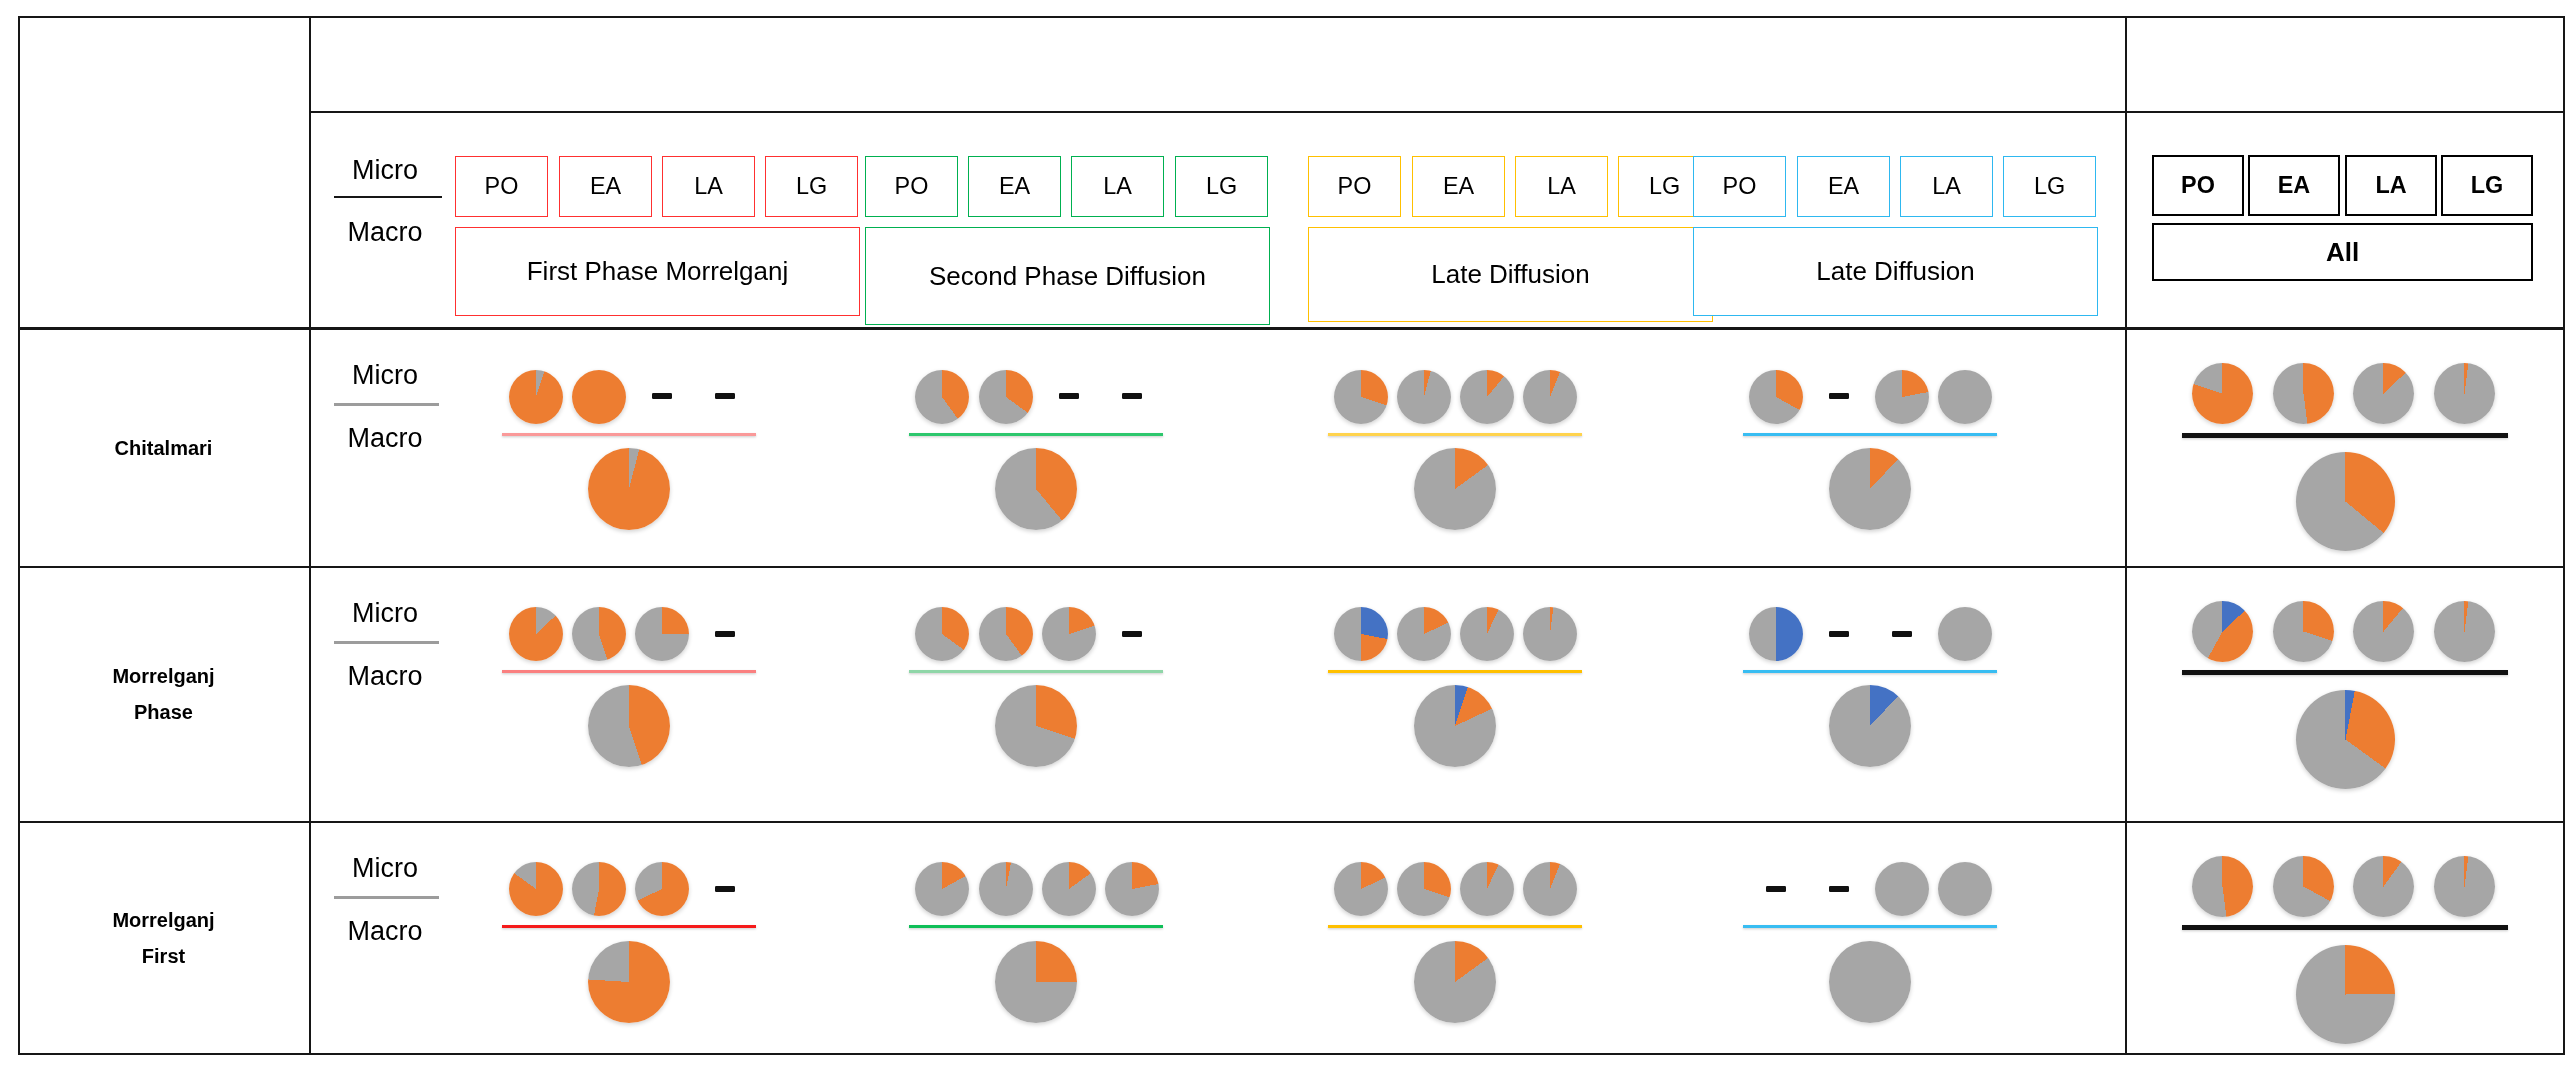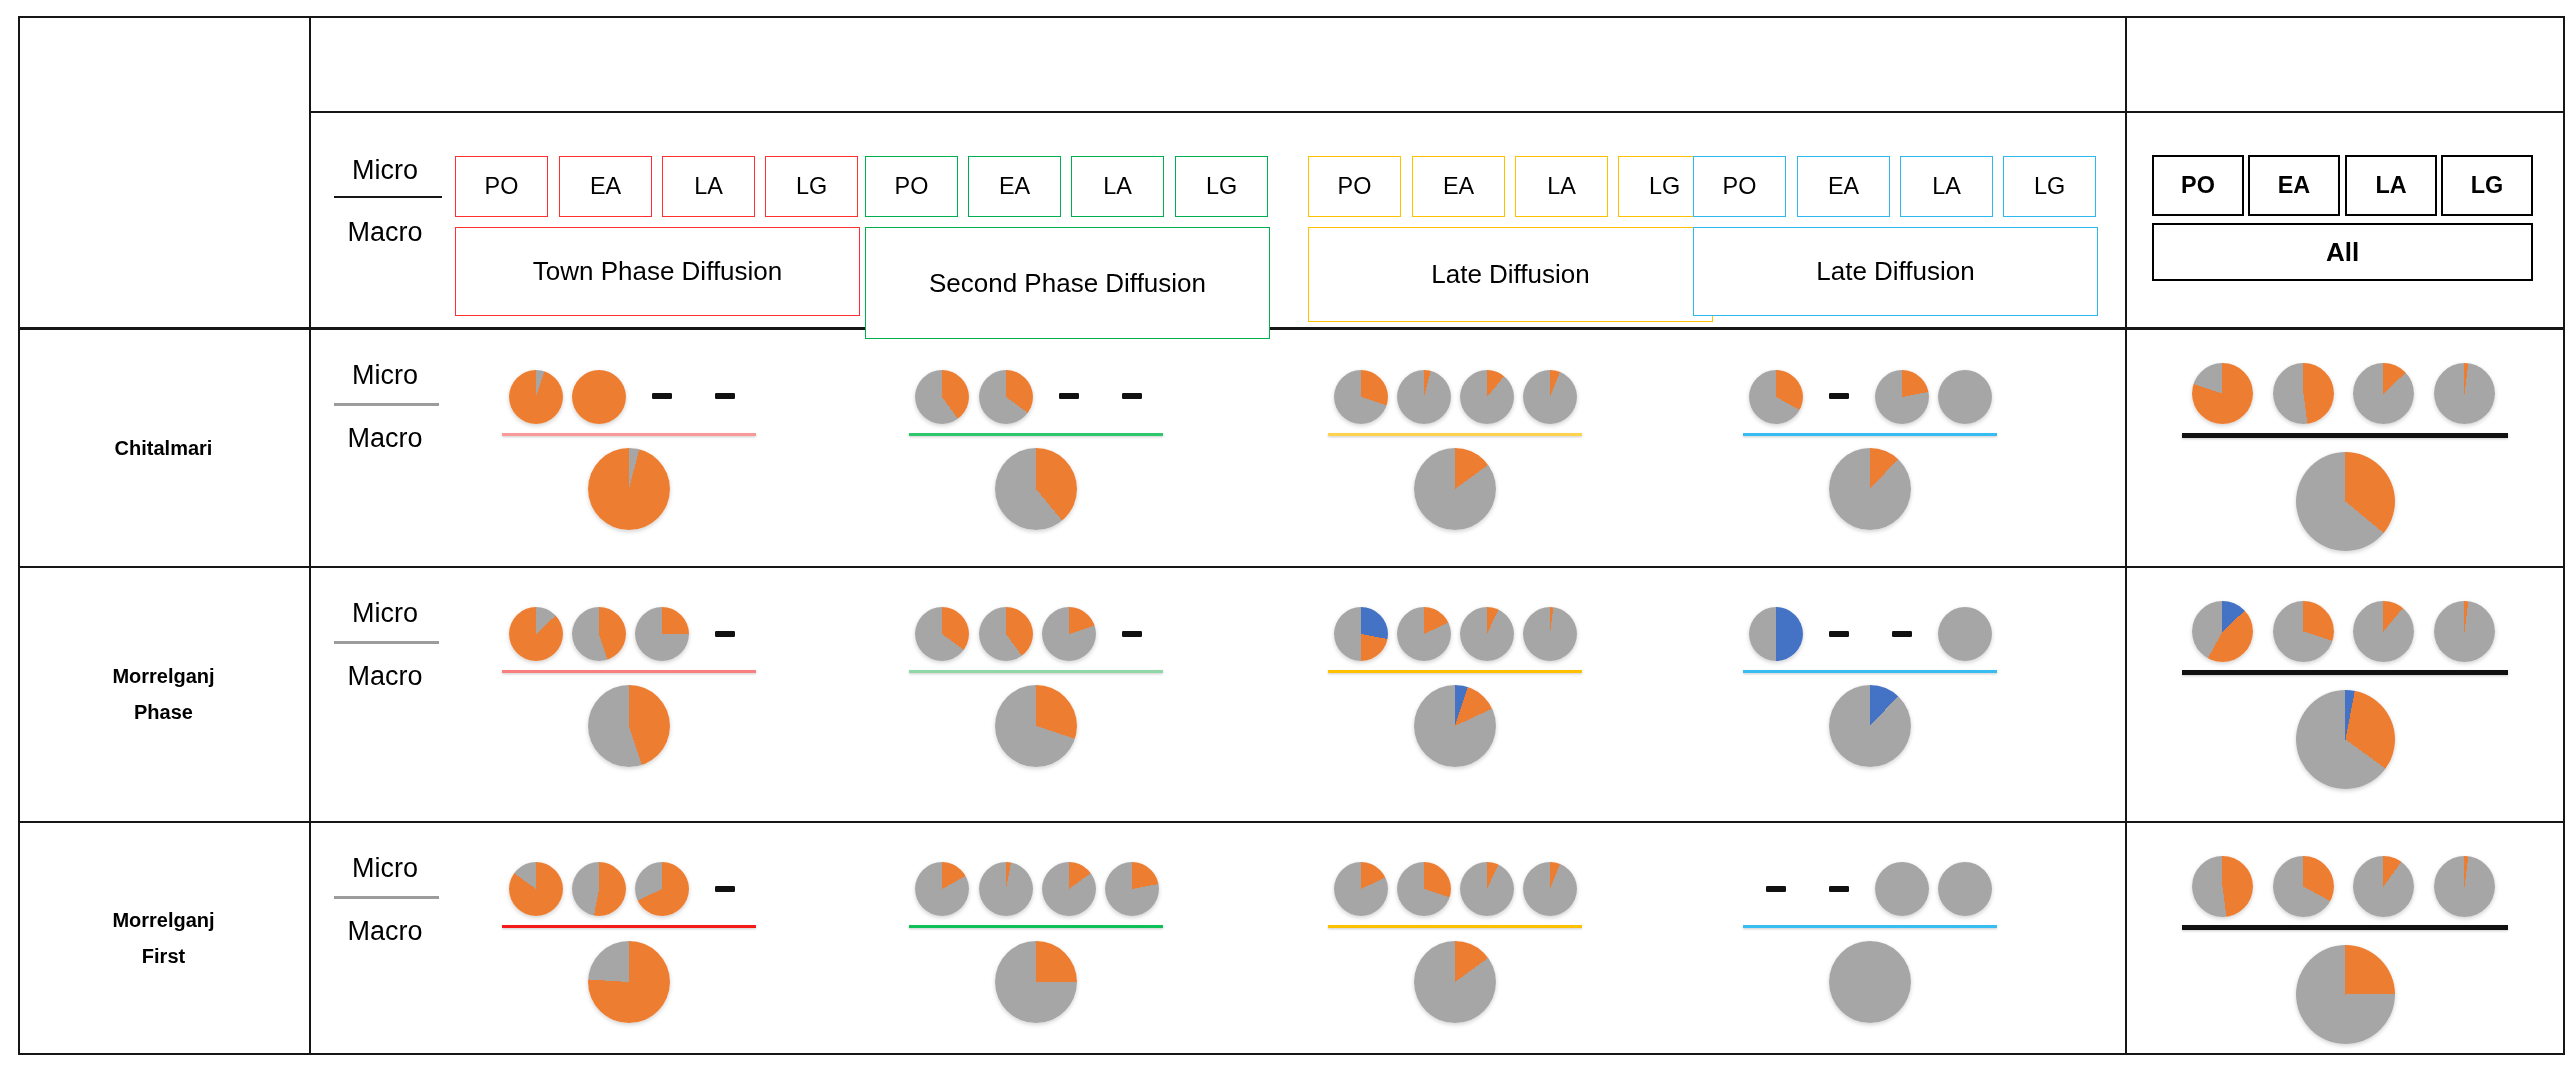--- a/index.html
+++ b/index.html
@@ -36,26 +36,26 @@
 
   <div class="abs ctext mm" style="left:318px;top:153px;width:134px;height:35px;">Micro</div>
   <div class="abs line" style="left:334px;top:196px;width:108px;height:2.3px;"></div>
   <div class="abs ctext mm" style="left:318px;top:215px;width:134px;height:35px;">Macro</div>
 
   <div id="gen">
       <div class="abs codebox" style="left: 455px; top: 156px; width: 93px; height: 61px; border: 1.8px solid rgb(255, 48, 48);">PO</div>
       <div class="abs codebox" style="left: 559px; top: 156px; width: 93px; height: 61px; border: 1.8px solid rgb(255, 48, 48);">EA</div>
       <div class="abs codebox" style="left: 662px; top: 156px; width: 93px; height: 61px; border: 1.8px solid rgb(255, 48, 48);">LA</div>
       <div class="abs codebox" style="left: 765px; top: 156px; width: 93px; height: 61px; border: 1.8px solid rgb(255, 48, 48);">LG</div>
-      <div class="abs stagebox" style="left: 455px; top: 227px; width: 405px; height: 89px; border: 1.8px solid rgb(255, 48, 48);">Town Phase Diffusion</div>
+      <div class="abs stagebox" style="left: 455px; top: 227px; width: 405px; height: 89px; border: 1.8px solid rgb(255, 48, 48);">First Phase Morrelganj</div>
       <div class="abs codebox" style="left: 865px; top: 156px; width: 93px; height: 61px; border: 1.8px solid rgb(0, 176, 80);">PO</div>
       <div class="abs codebox" style="left: 968px; top: 156px; width: 93px; height: 61px; border: 1.8px solid rgb(0, 176, 80);">EA</div>
       <div class="abs codebox" style="left: 1071px; top: 156px; width: 93px; height: 61px; border: 1.8px solid rgb(0, 176, 80);">LA</div>
       <div class="abs codebox" style="left: 1175px; top: 156px; width: 93px; height: 61px; border: 1.8px solid rgb(0, 176, 80);">LG</div>
-      <div class="abs stagebox" style="left: 865px; top: 227px; width: 405px; height: 112px; border: 1.8px solid rgb(0, 176, 80);">Second Phase Diffusion</div>
+      <div class="abs stagebox" style="left: 865px; top: 227px; width: 405px; height: 98px; border: 1.8px solid rgb(0, 176, 80);">Second Phase Diffusion</div>
       <div class="abs codebox" style="left: 1308px; top: 156px; width: 93px; height: 61px; border: 1.8px solid rgb(255, 192, 0);">PO</div>
       <div class="abs codebox" style="left: 1412px; top: 156px; width: 93px; height: 61px; border: 1.8px solid rgb(255, 192, 0);">EA</div>
       <div class="abs codebox" style="left: 1515px; top: 156px; width: 93px; height: 61px; border: 1.8px solid rgb(255, 192, 0);">LA</div>
       <div class="abs codebox" style="left: 1618px; top: 156px; width: 93px; height: 61px; border: 1.8px solid rgb(255, 192, 0);">LG</div>
       <div class="abs stagebox" style="left: 1308px; top: 227px; width: 405px; height: 95px; border: 1.8px solid rgb(255, 192, 0);">Late Diffusion</div>
       <div class="abs codebox" style="left: 1693px; top: 156px; width: 93px; height: 61px; border: 1.8px solid rgb(46, 184, 240);">PO</div>
       <div class="abs codebox" style="left: 1797px; top: 156px; width: 93px; height: 61px; border: 1.8px solid rgb(46, 184, 240);">EA</div>
       <div class="abs codebox" style="left: 1900px; top: 156px; width: 93px; height: 61px; border: 1.8px solid rgb(46, 184, 240);">LA</div>
       <div class="abs codebox" style="left: 2003px; top: 156px; width: 93px; height: 61px; border: 1.8px solid rgb(46, 184, 240);">LG</div>
       <div class="abs stagebox" style="left: 1693px; top: 227px; width: 405px; height: 89px; border: 1.8px solid rgb(46, 184, 240);">Late Diffusion</div>

